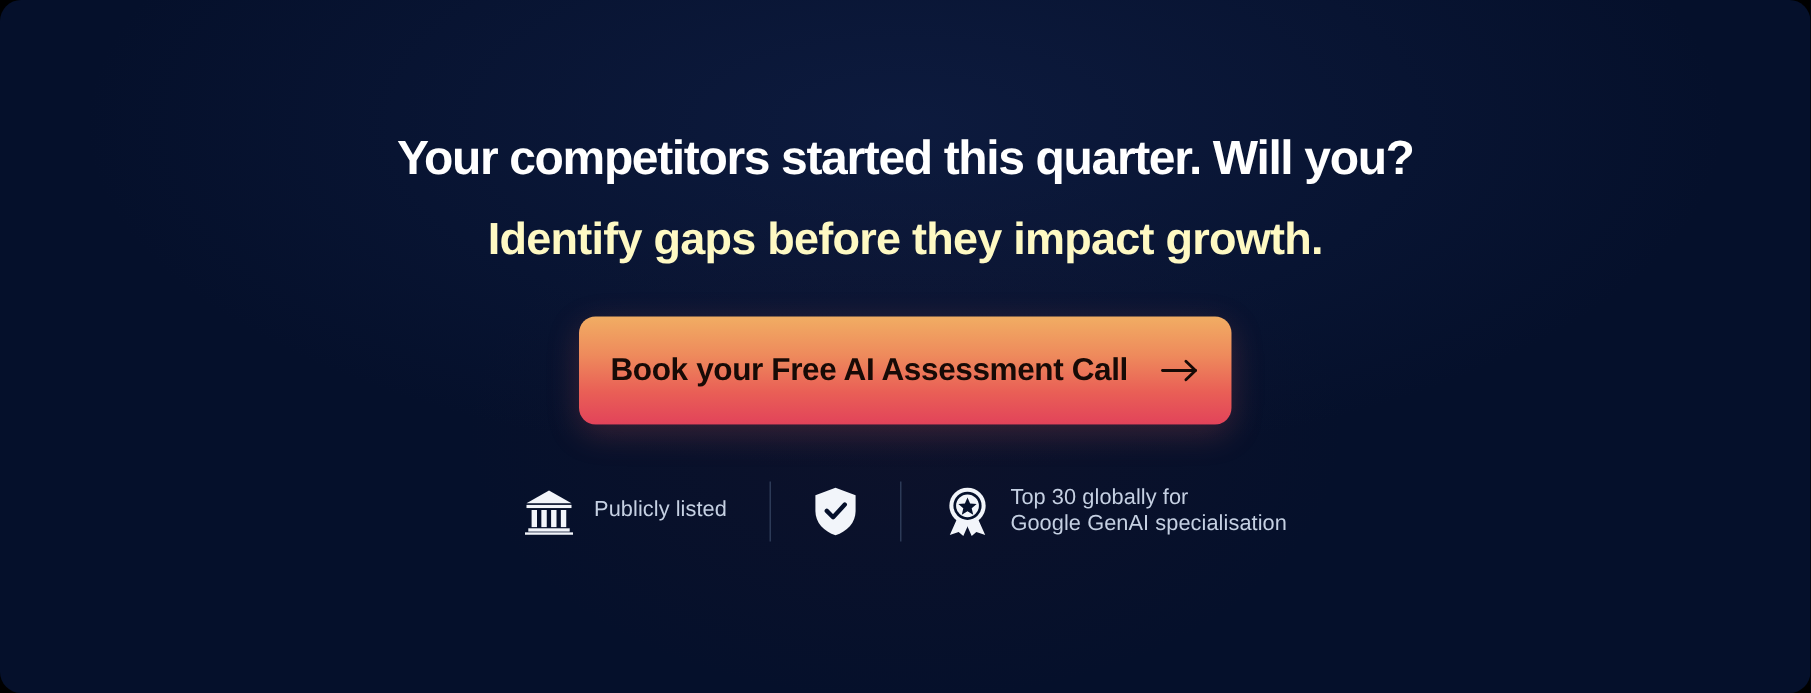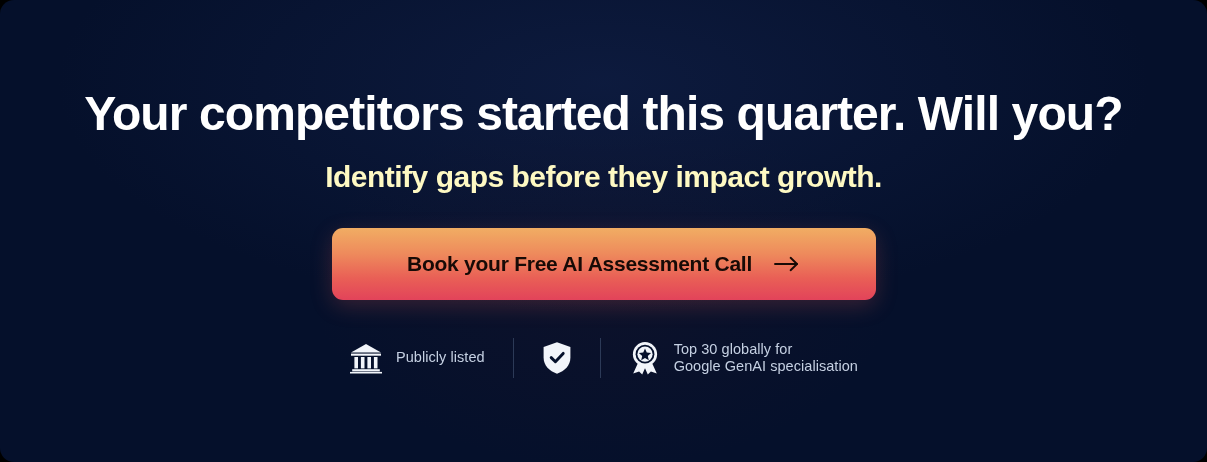--- a/index.html
+++ b/index.html
@@ -43,42 +43,42 @@
     z-index: 2;
     width: 100%;
     display: flex;
     flex-direction: column;
     align-items: center;
   }
 
   .headline {
     margin: 0;
     padding-top: 88px;
-    font-size: 48px;
+    font-size: 32px;
     line-height: 1.08;
     font-weight: 700;
     letter-spacing: -0.9px;
     color: #FFFFFF;
     text-align: center;
   }
 
   .subhead {
     margin: 0;
     padding-top: 20px;
     font-size: 30px;
     line-height: 1.1;
     font-weight: 700;
     letter-spacing: -0.5px;
     color: #fef9c3;
     text-align: center;
   }
 
   .cta-button {
     margin-top: 35px;
-    width: 544px;
+    width: 435px;
     height: 72px;
     border: 0;
     border-radius: 11px;
     background: linear-gradient(180deg, #F1AD63 0%, #EE8A5C 36%, #E95F56 70%, #E2435A 100%);
     color: #170A06;
     font-family: "Liberation Sans", sans-serif;
     font-size: 21px;
     font-weight: 700;
     letter-spacing: -0.25px;
     display: flex;

